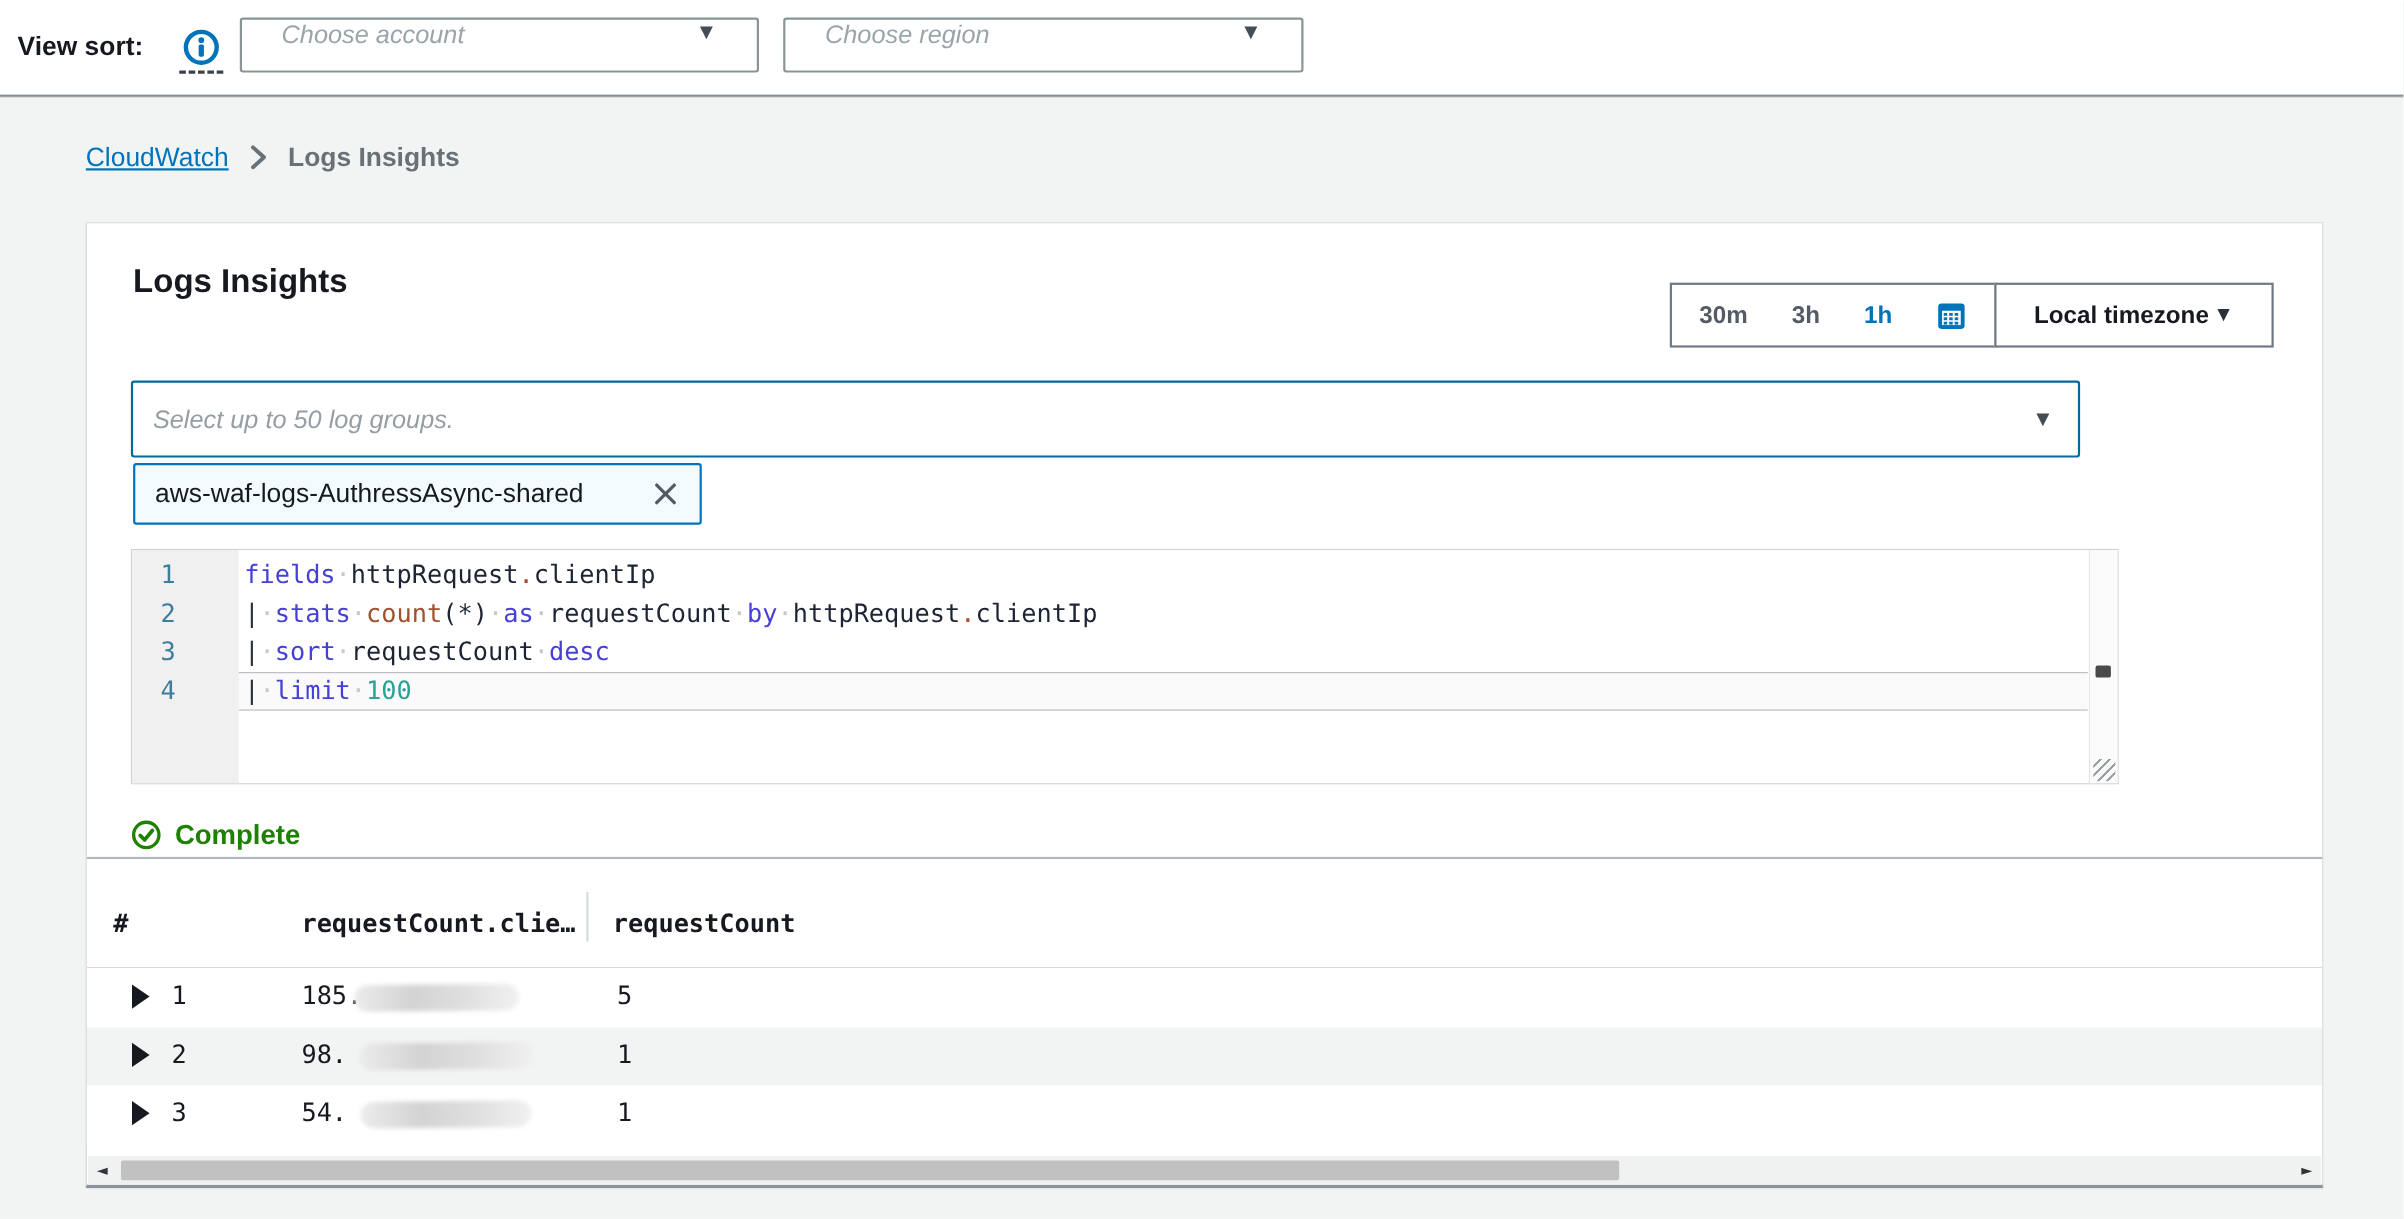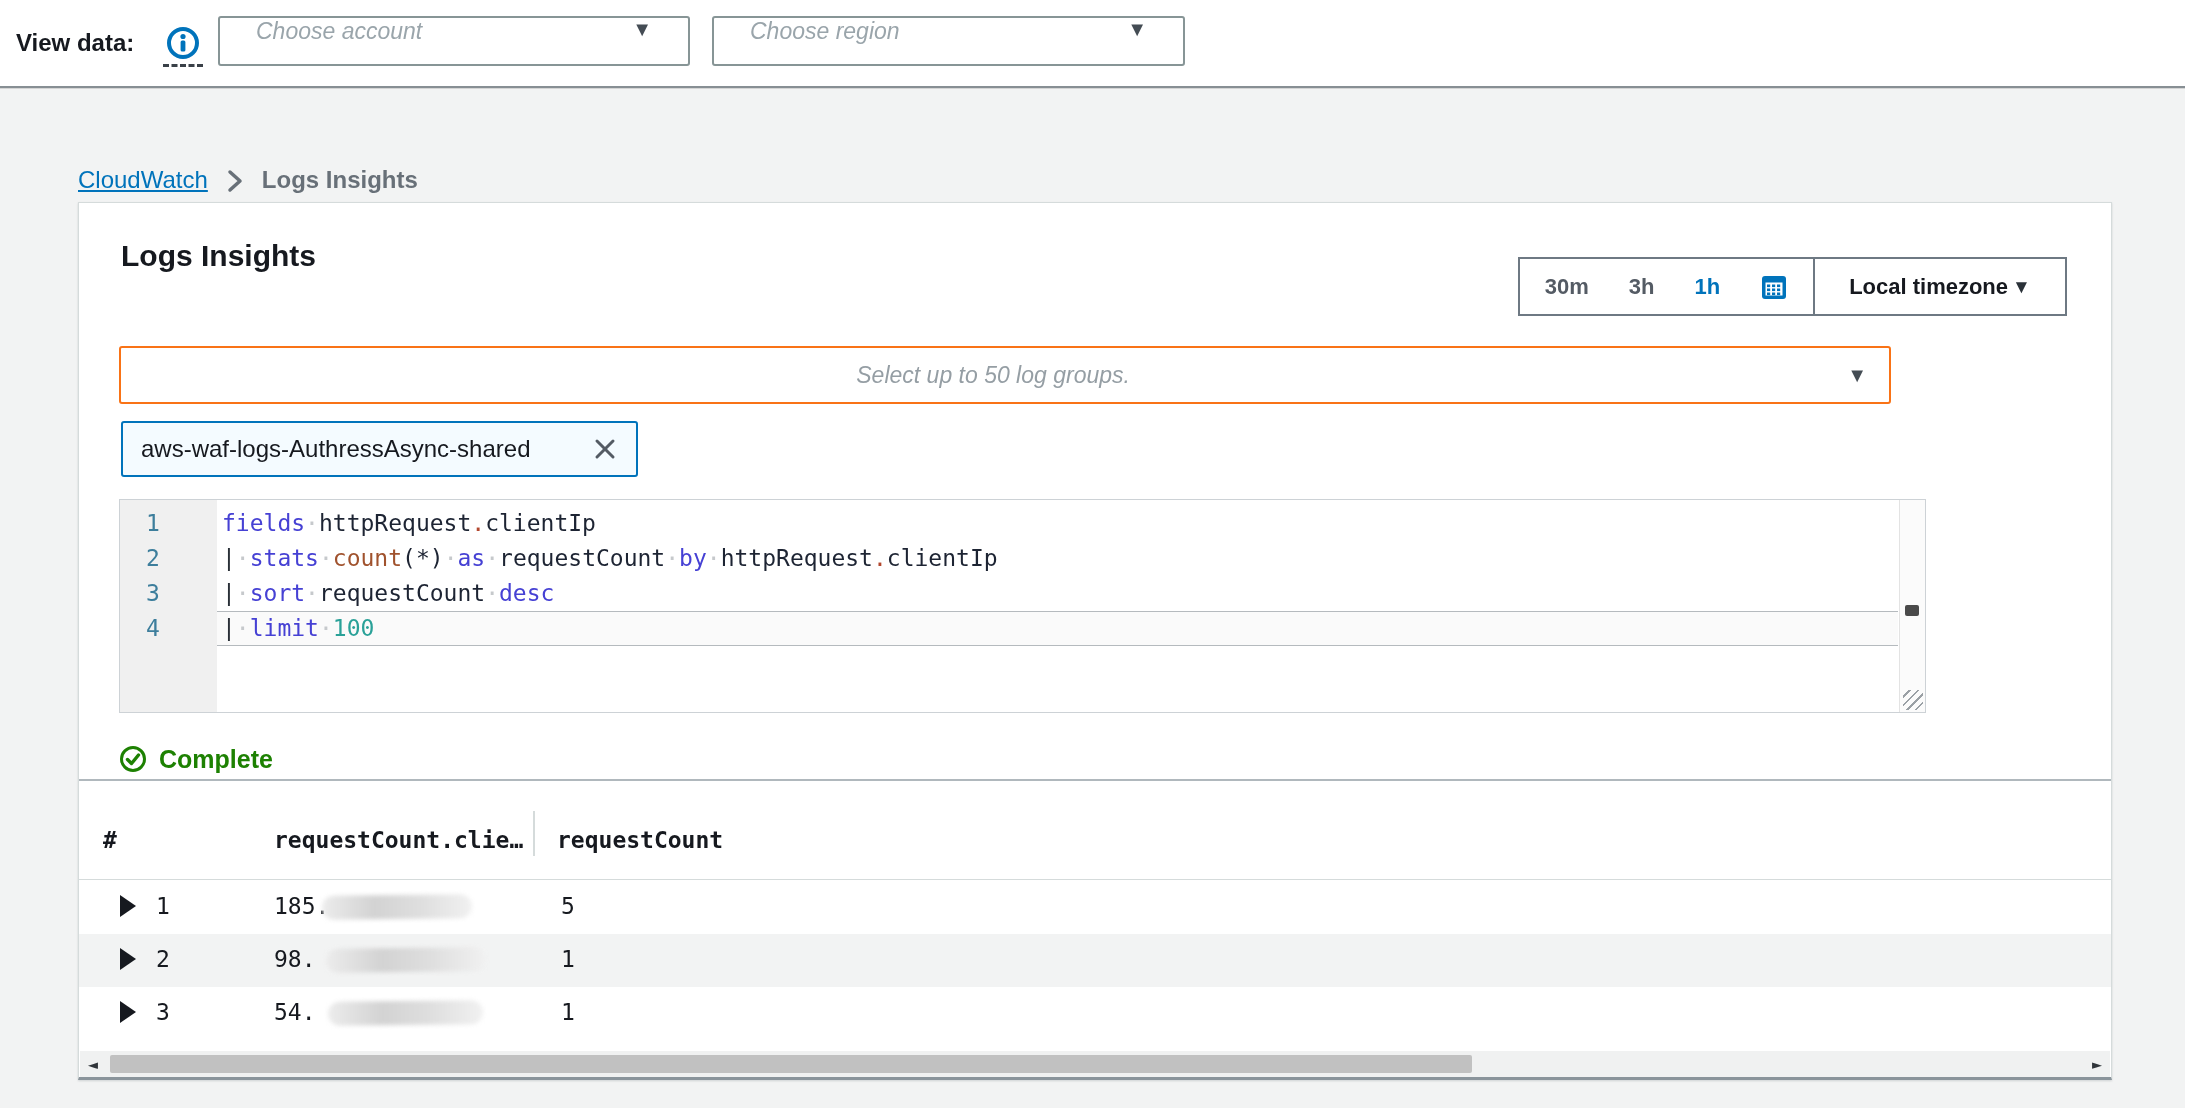--- a/index.html
+++ b/index.html
@@ -44,23 +44,22 @@
   .combo.region  { left: 712px; width: 473px; }
   .combo .placeholder {
     font-style: italic; color: #9aa5ab; font-size: 23px;
     flex: 1 1 auto; white-space: nowrap; overflow: hidden;
   }
   .combo .caret { color: #444c54; font-size: 20px; margin-left: 12px; }
 
   
   .breadcrumb {
     position: absolute; left: 78px; top: 130px; height: 36px;
-    display: flex; align-items: flex-end; gap: 18px;
+    display: flex; align-items: flex-start; gap: 18px;
     font-size: 24px;
-    margin-top: 28px;
   }
   .crumb-link { color: #0073bb; text-decoration: underline; cursor: pointer; }
   .crumb-sep { display: inline-flex; }
   .crumb-current { color: #687078; font-weight: 700; }
 
   
   .panel {
     position: absolute; left: 78px; top: 202px; width: 2034px; height: 878px;
     background: #fff;
     border: 1px solid #d5dbdb;
@@ -88,25 +87,24 @@
   .seg.compare { width: 258px; }
   .seg.tz { width: 254px; gap: 4px; color: #16191f; }
   .range-btn { cursor: pointer; color: #545b64; }
   .range-btn.selected { color: #0073bb; }
   .cal-icon { width: 28px; height: 28px; cursor: pointer; display: inline-flex; }
   .seg.compare .label { color: #a3adb3; }
   .tz-caret { color: #2a3138; font-size: 19px; }
 
   
   .lg-select {
-    position: absolute; left: 40px; top: 143px; width: 1772px; height: 58px;
-    border: 2px solid #f97316; border-radius: 3px; background: #fff;
+    position: absolute; left: 40px; top: 143px; width: 1772px; height: 70px;
+    border: 2px solid #0369a1; border-radius: 3px; background: #fff;
     display: flex; align-items: center; padding: 0 22px 0 18px;
     cursor: pointer;
-    text-align: center;
   }
   .lg-select .placeholder {
     flex: 1 1 auto; font-style: italic; color: #959ea4; font-size: 23px;
   }
   .lg-select .caret { color: #444c54; font-size: 20px; }
 
   
   .lg-tag {
     position: absolute; left: 42px; top: 218px; width: 517px; height: 56px;
     border: 2px solid #0073bb; border-radius: 3px; background: #f4fbff;
@@ -217,21 +215,21 @@
   .hscroll .track { position: relative; flex: 1 1 auto; height: 100%; }
   .hscroll .thumb {
     position: absolute; left: 4px; top: 4px; width: 1362px; height: 18px;
     background: #c1c1c1; border-radius: 2px; cursor: pointer;
   }
 </style>
 </head>
 <body>
 
 <div class="topbar">
-  <div class="viewdata-label">View data:</div>
+  <div class="viewdata-label">View sort:</div>
   <div class="info-icon">
     <svg viewBox="0 0 34 34" width="34" height="34">
       <circle cx="17" cy="17" r="14" fill="none" stroke="#0073bb" stroke-width="4"></circle>
       <circle cx="17" cy="10.5" r="2.6" fill="#0073bb"></circle>
       <rect x="14.6" y="14.5" width="4.8" height="11" rx="1.5" fill="#0073bb"></rect>
     </svg>
   </div>
   <div class="info-underline"></div>
 
   <div class="combo account">

